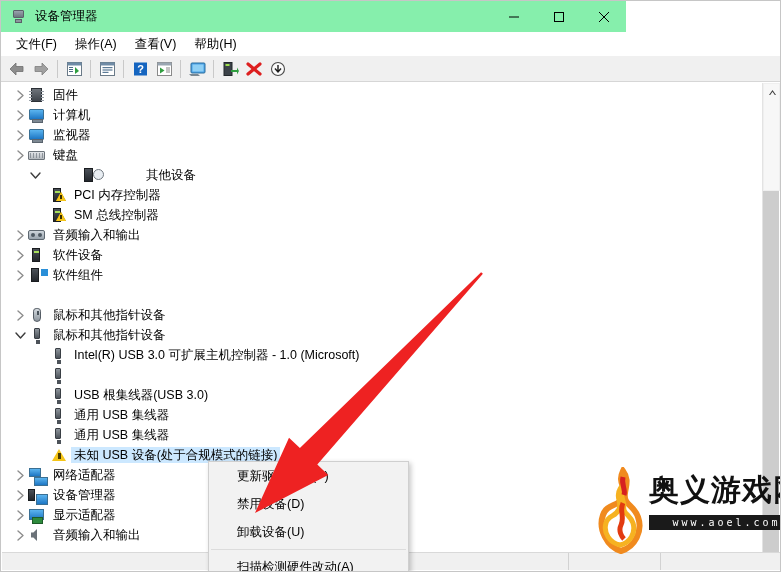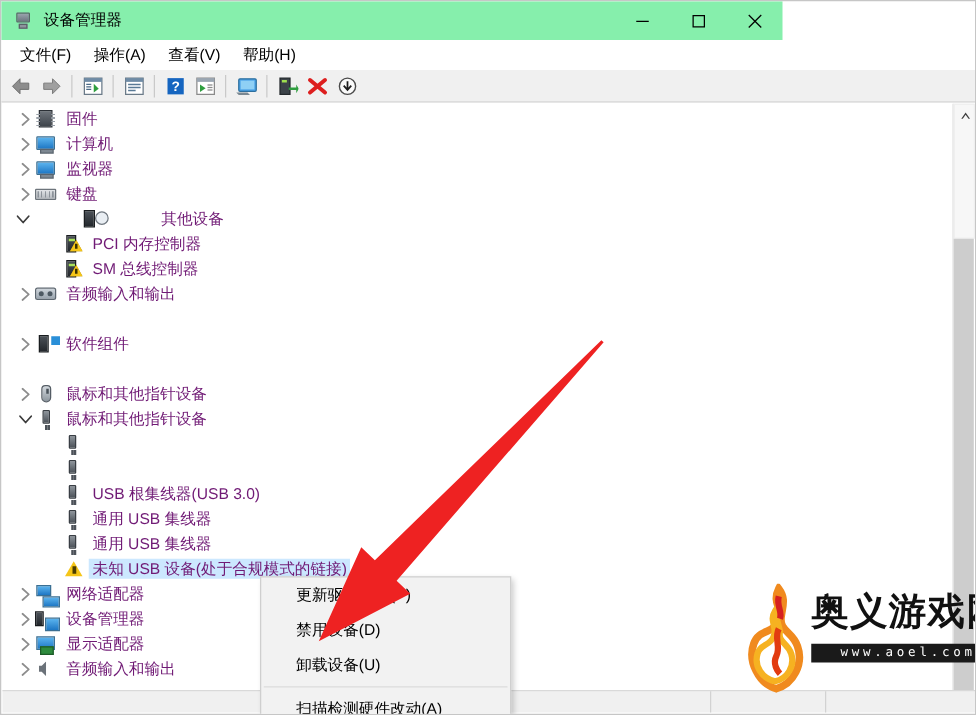--- a/index.html
+++ b/index.html
@@ -86,21 +86,21 @@
   }
   .row .twisty {
     width: 16px; height: 16px; flex: 0 0 auto;
     display: flex; align-items: center; justify-content: center;
   }
   .row .dev-icon {
     width: 18px; height: 16px; flex: 0 0 auto; position: relative;
     margin-right: 4px;
   }
   .row .label {
-    font-size: 12.5px; color: #701a75; padding: 0 3px;
+    font-size: 12.5px; color: #000000; padding: 0 3px;
     line-height: 16px;
   }
   .row.selected .label {
     background: #cce8ff;
   }
 
   
   .g-monitor { position:absolute; left:1px; top:2px; width:15px; height:11px;
     background:linear-gradient(#5bb4ef,#1d76c4); border:1px solid #3a6f93; border-radius:1px; }
   .g-monitor:after { content:""; position:absolute; left:3px; top:10px; width:9px; height:2px;
@@ -398,21 +398,21 @@
         <div class="twisty">
           <svg width="9" height="11" viewBox="0 0 9 11">
             <path d="M2 1 L7 5.5 L2 10" fill="none" stroke="#8d8d8d" stroke-width="1.4" stroke-linecap="round" stroke-linejoin="round"></path>
           </svg>
         </div>
         <div class="dev-icon">
           <div class="g-keyboard"></div>
         </div>
         <div class="label">键盘</div>
       </div>
-      <div class="row" style="top: 82px; left: 8px; gap: 39px;">
+      <div class="row" style="top: 82px; left: 25px; gap: 39px;">
         <div class="twisty">
           <svg width="11" height="9" viewBox="0 0 11 9">
             <path d="M1 2 L5.5 7 L10 2" fill="none" stroke="#3c3c3c" stroke-width="1.4" stroke-linecap="round" stroke-linejoin="round"></path>
           </svg>
         </div>
         <div class="dev-icon">
           <div class="g-other"></div>
         </div>
         <div class="label">其他设备</div>
       </div>
@@ -436,20 +436,31 @@
         <div class="twisty">
           <svg width="9" height="11" viewBox="0 0 9 11">
             <path d="M2 1 L7 5.5 L2 10" fill="none" stroke="#8d8d8d" stroke-width="1.4" stroke-linecap="round" stroke-linejoin="round"></path>
           </svg>
         </div>
         <div class="dev-icon">
           <div class="g-hid"></div>
         </div>
         <div class="label">音频输入和输出</div>
       </div>
+      <div class="row" style="top: 162px; left: 10px;">
+        <div class="twisty">
+          <svg width="9" height="11" viewBox="0 0 9 11">
+            <path d="M2 1 L7 5.5 L2 10" fill="none" stroke="#8d8d8d" stroke-width="1.4" stroke-linecap="round" stroke-linejoin="round"></path>
+          </svg>
+        </div>
+        <div class="dev-icon">
+          <div class="g-tower"></div>
+        </div>
+        <div class="label">软件设备</div>
+      </div>
       <div class="row" style="top: 182px; left: 10px;">
         <div class="twisty">
           <svg width="9" height="11" viewBox="0 0 9 11">
             <path d="M2 1 L7 5.5 L2 10" fill="none" stroke="#8d8d8d" stroke-width="1.4" stroke-linecap="round" stroke-linejoin="round"></path>
           </svg>
         </div>
         <div class="dev-icon">
           <div class="g-softcomp"></div>
         </div>
         <div class="label">软件组件</div>
@@ -474,20 +485,21 @@
         <div class="dev-icon">
           <div class="g-usb"></div>
         </div>
         <div class="label">鼠标和其他指针设备</div>
       </div>
       <div class="row" style="top: 262px; left: 31px;">
         <div class="twisty"></div>
         <div class="dev-icon">
           <div class="g-usb"></div>
         </div>
+        <div class="label">Intel(R) USB 3.0 可扩展主机控制器 - 1.0 (Microsoft)</div>
       </div>
       <div class="row" style="top: 282px; left: 31px;">
         <div class="twisty"></div>
         <div class="dev-icon">
           <div class="g-usb"></div>
         </div>
       </div>
       <div class="row" style="top: 302px; left: 31px;">
         <div class="twisty"></div>
         <div class="dev-icon">

